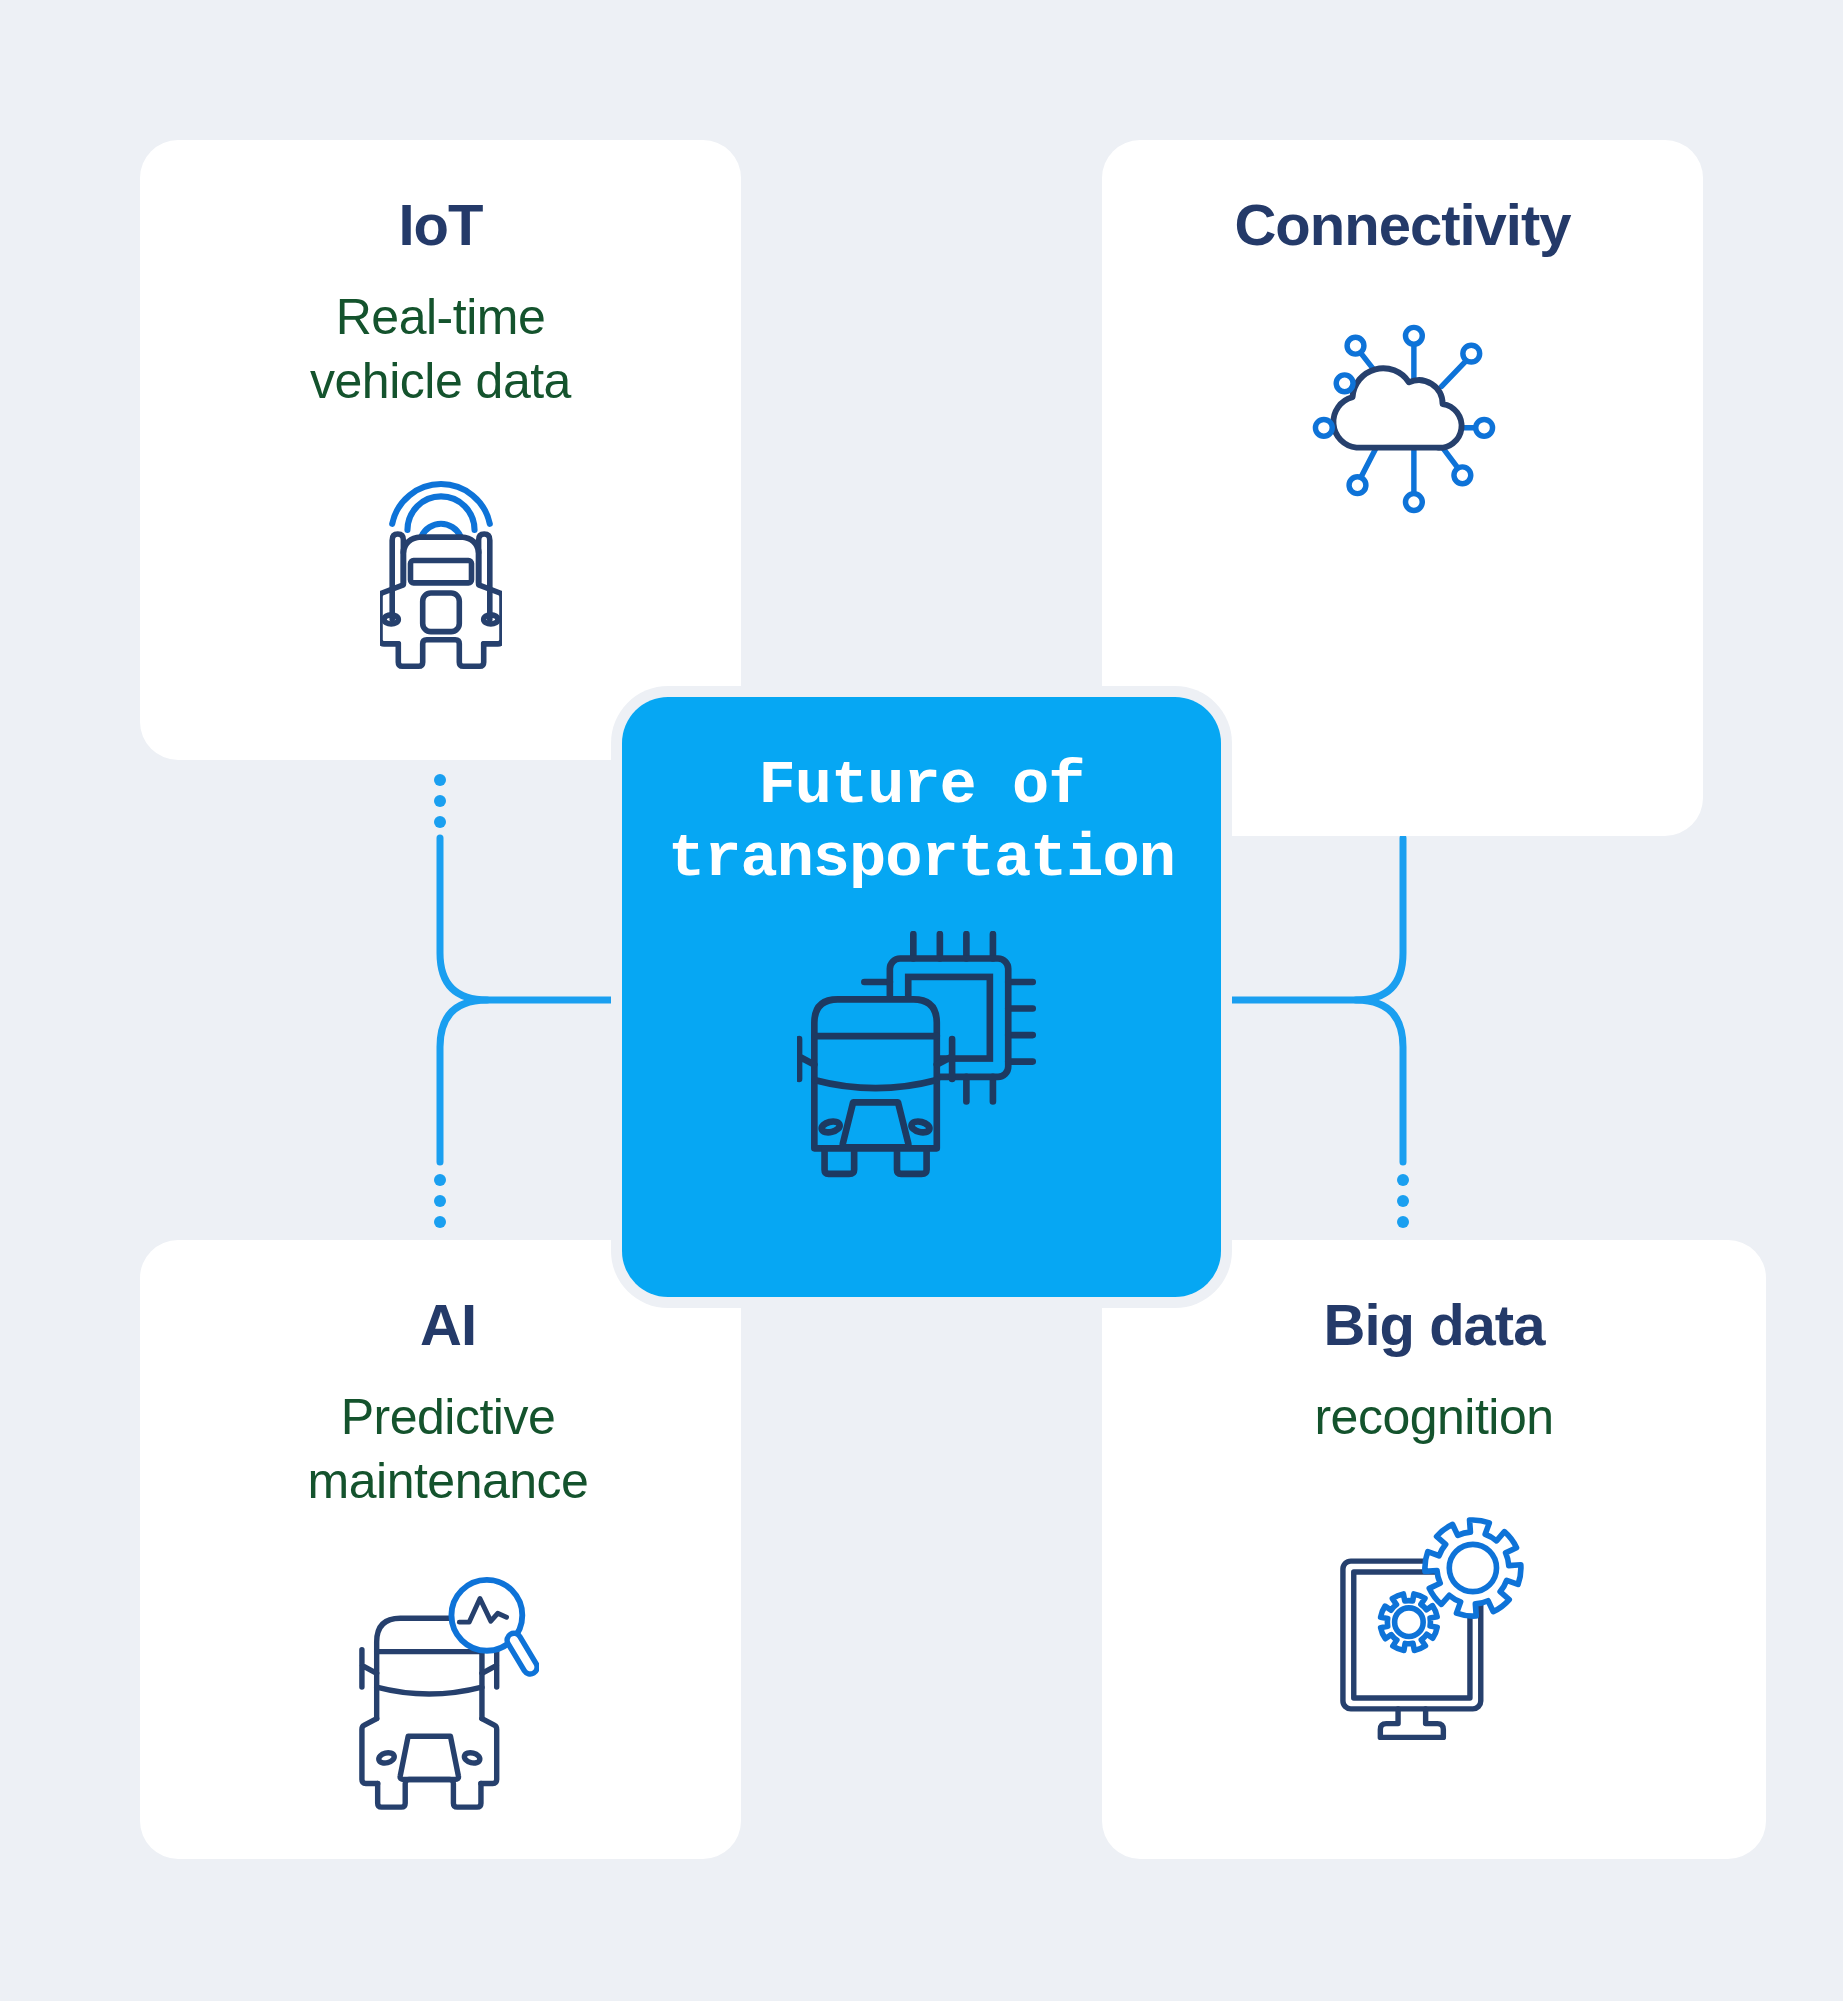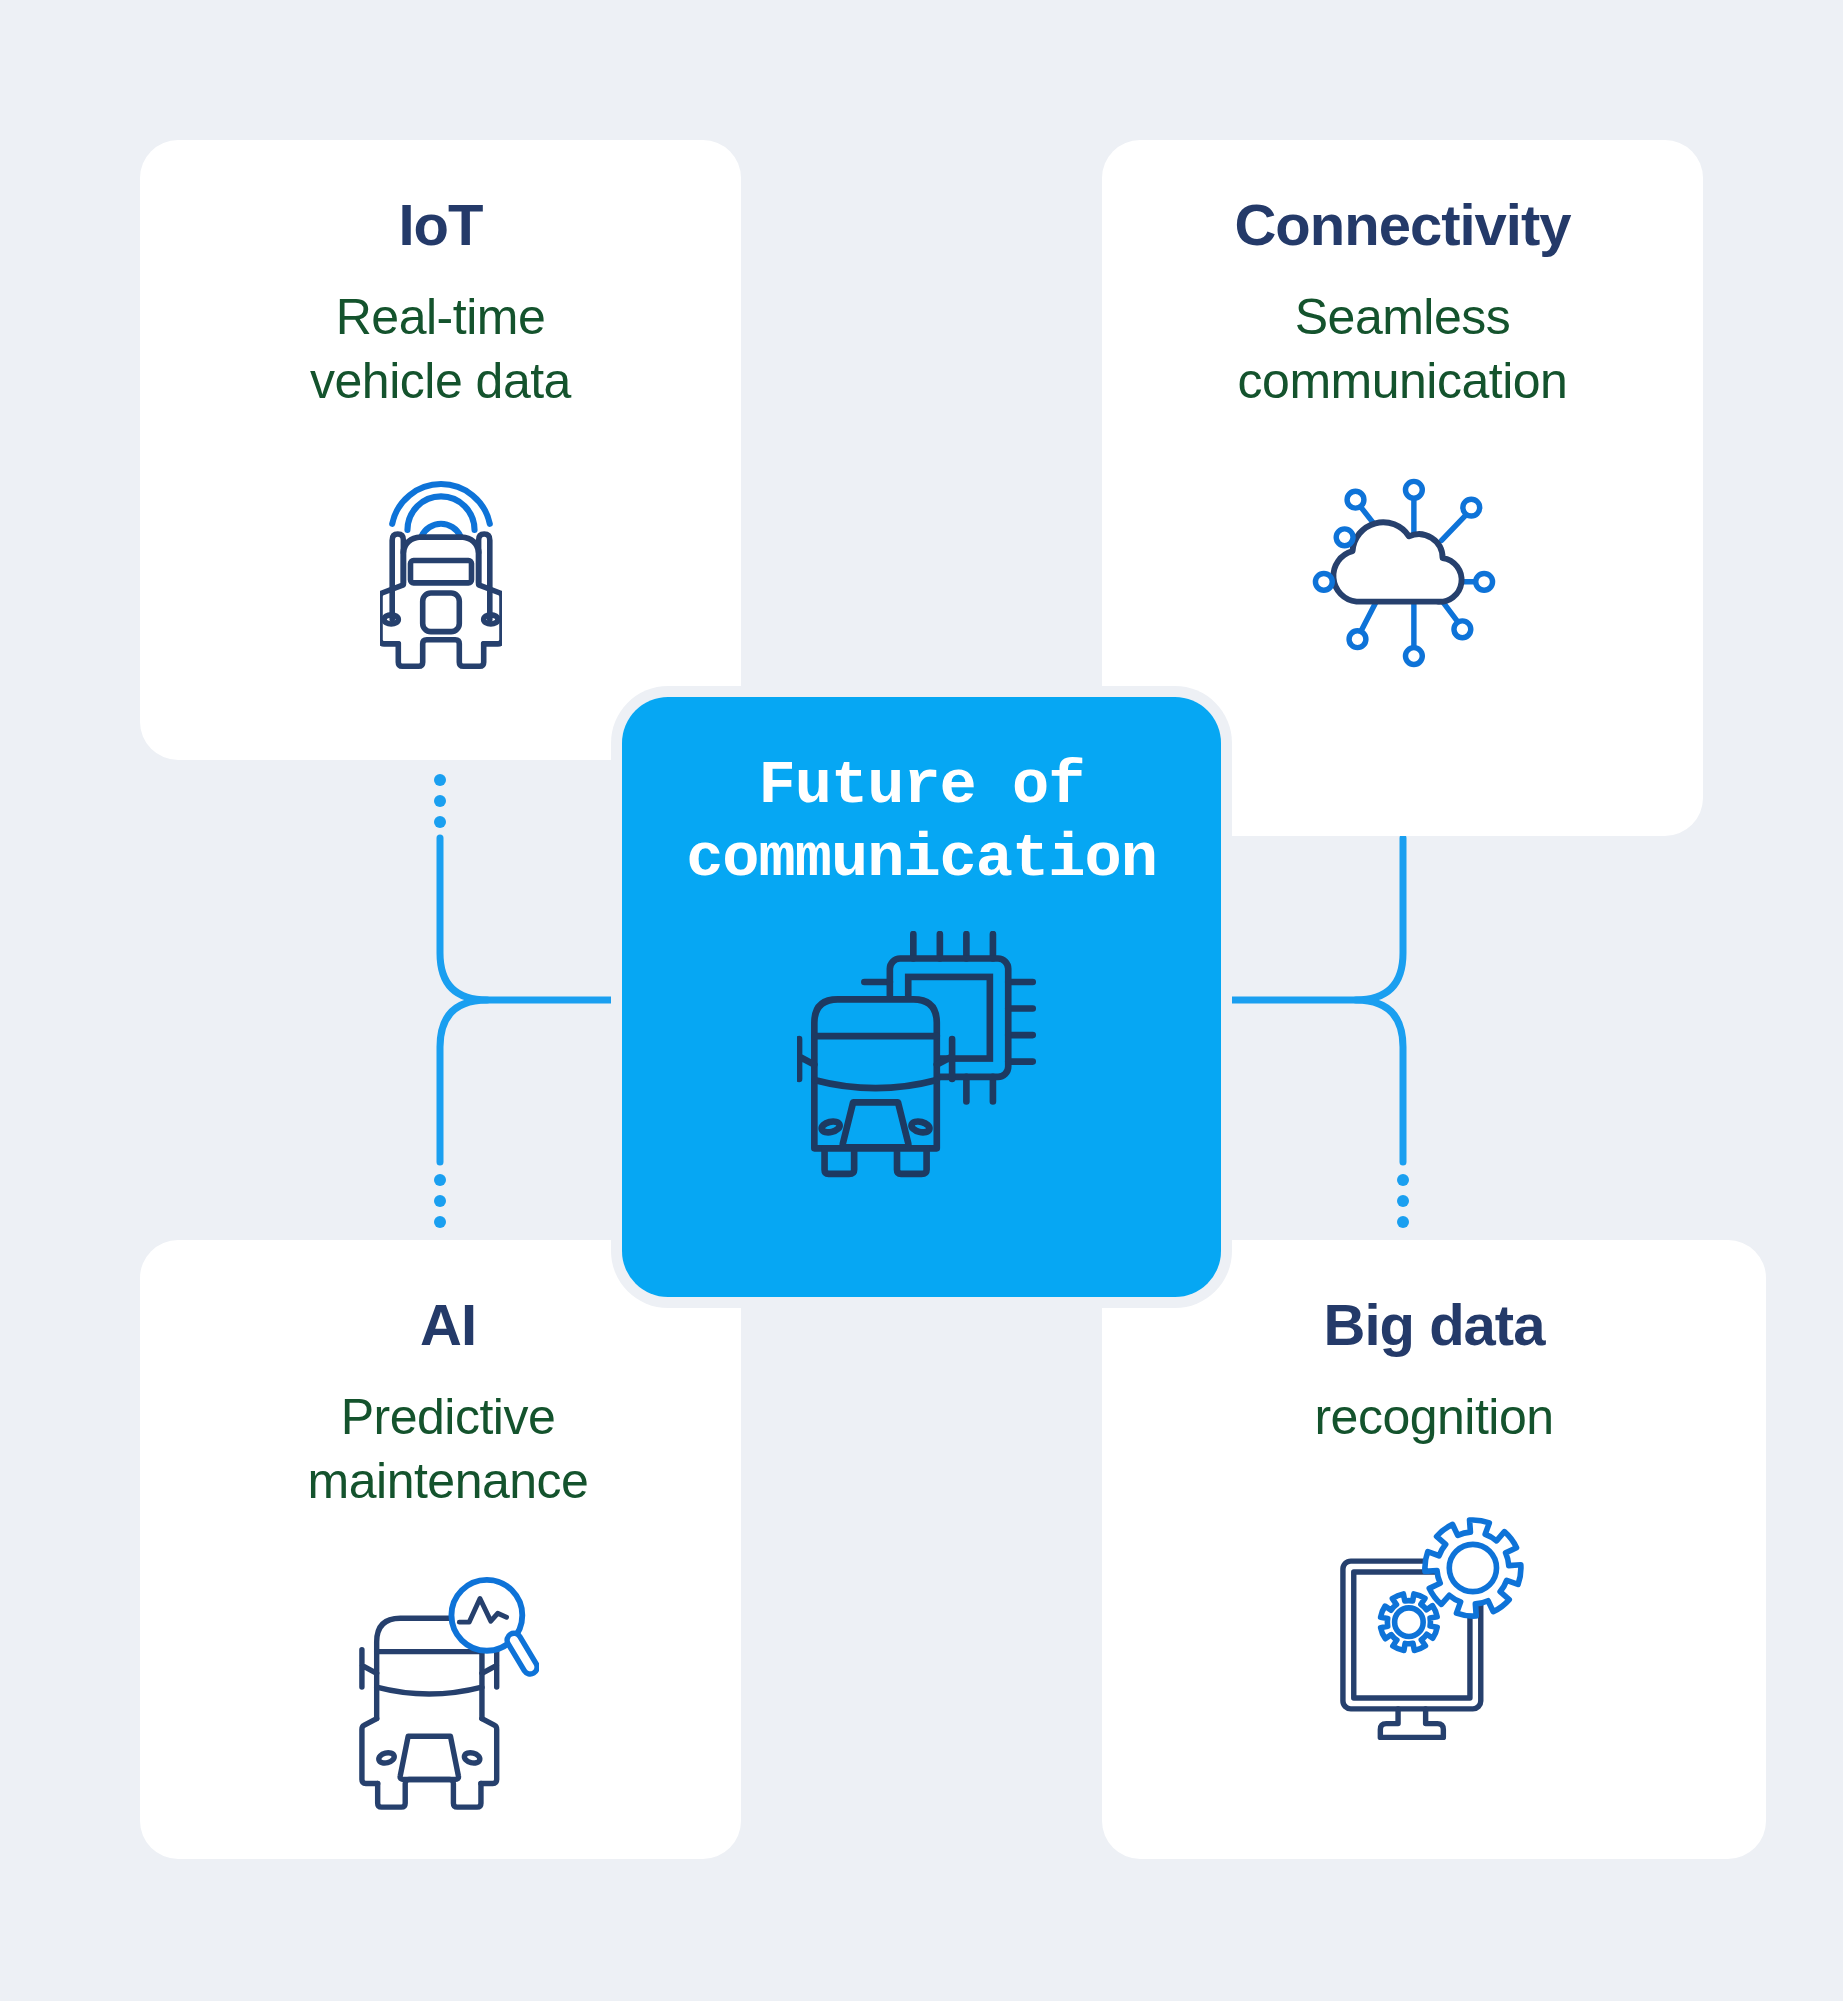--- a/index.html
+++ b/index.html
@@ -126,24 +126,20 @@
         <rect x="42" y="120" width="36" height="38" rx="8"></rect>
         <ellipse cx="11" cy="146" rx="7" ry="4.5"></ellipse>
         <ellipse cx="109" cy="146" rx="7" ry="4.5"></ellipse>
         <path d="M18 170 V188 Q18 192 22 192 H38 Q42 192 42 188 V170 Q42 166 46 166 H74 Q78 166 78 170 V188 Q78 192 82 192 H98 Q102 192 102 188 V170"></path>
       </g>
     </svg>
   </div>
 
   <div class="card connectivity">
     <div class="card-title">Connectivity</div>
-    <div class="card-sub">
-      <span>Seamless</span>
-      <span>communication</span>
-    </div>
     <svg class="card-icon" viewBox="0 0 190 200" width="188" xmlns="http://www.w3.org/2000/svg">
       <g stroke="#0e73d8" stroke-width="5.5" fill="none" stroke-linecap="round">
         <path d="M106 28 V64"></path>
         <path d="M52 36 L74 64"></path>
         <path d="M158 45 L134 70"></path>
         <path d="M42 72 L62 86"></path>
         <path d="M24 112 H48"></path>
         <path d="M168 112 H146"></path>
         <path d="M53 161 L68 132"></path>
         <path d="M106 178 V132"></path>
@@ -160,21 +156,21 @@
         <circle cx="49" cy="170" r="8.5"></circle>
         <circle cx="106" cy="187" r="8.5"></circle>
         <circle cx="155" cy="160" r="8.5"></circle>
       </g>
     </svg>
   </div>
 
   <div class="center-card">
     <div class="center-title">
       <span>Future of</span>
-      <span>communication</span>
+      <span>transportation</span>
     </div>
     <svg class="center-icon" viewBox="0 0 245 245" width="250" xmlns="http://www.w3.org/2000/svg">
       <g stroke="#1d3a62" stroke-width="6.5" fill="none" stroke-linecap="round">
         <path d="M114 27 V3 M140 27 V3 M166 27 V3 M192 27 V3"></path>
         <path d="M207 50 H231 M207 76 H231 M207 102 H231 M207 128 H231"></path>
         <path d="M91 50 H66"></path>
         <path d="M166 143 V167 M192 143 V167"></path>
         <rect x="91" y="27" width="116" height="116" rx="10"></rect>
         <rect x="109" y="45" width="80" height="80"></rect>
       </g>

